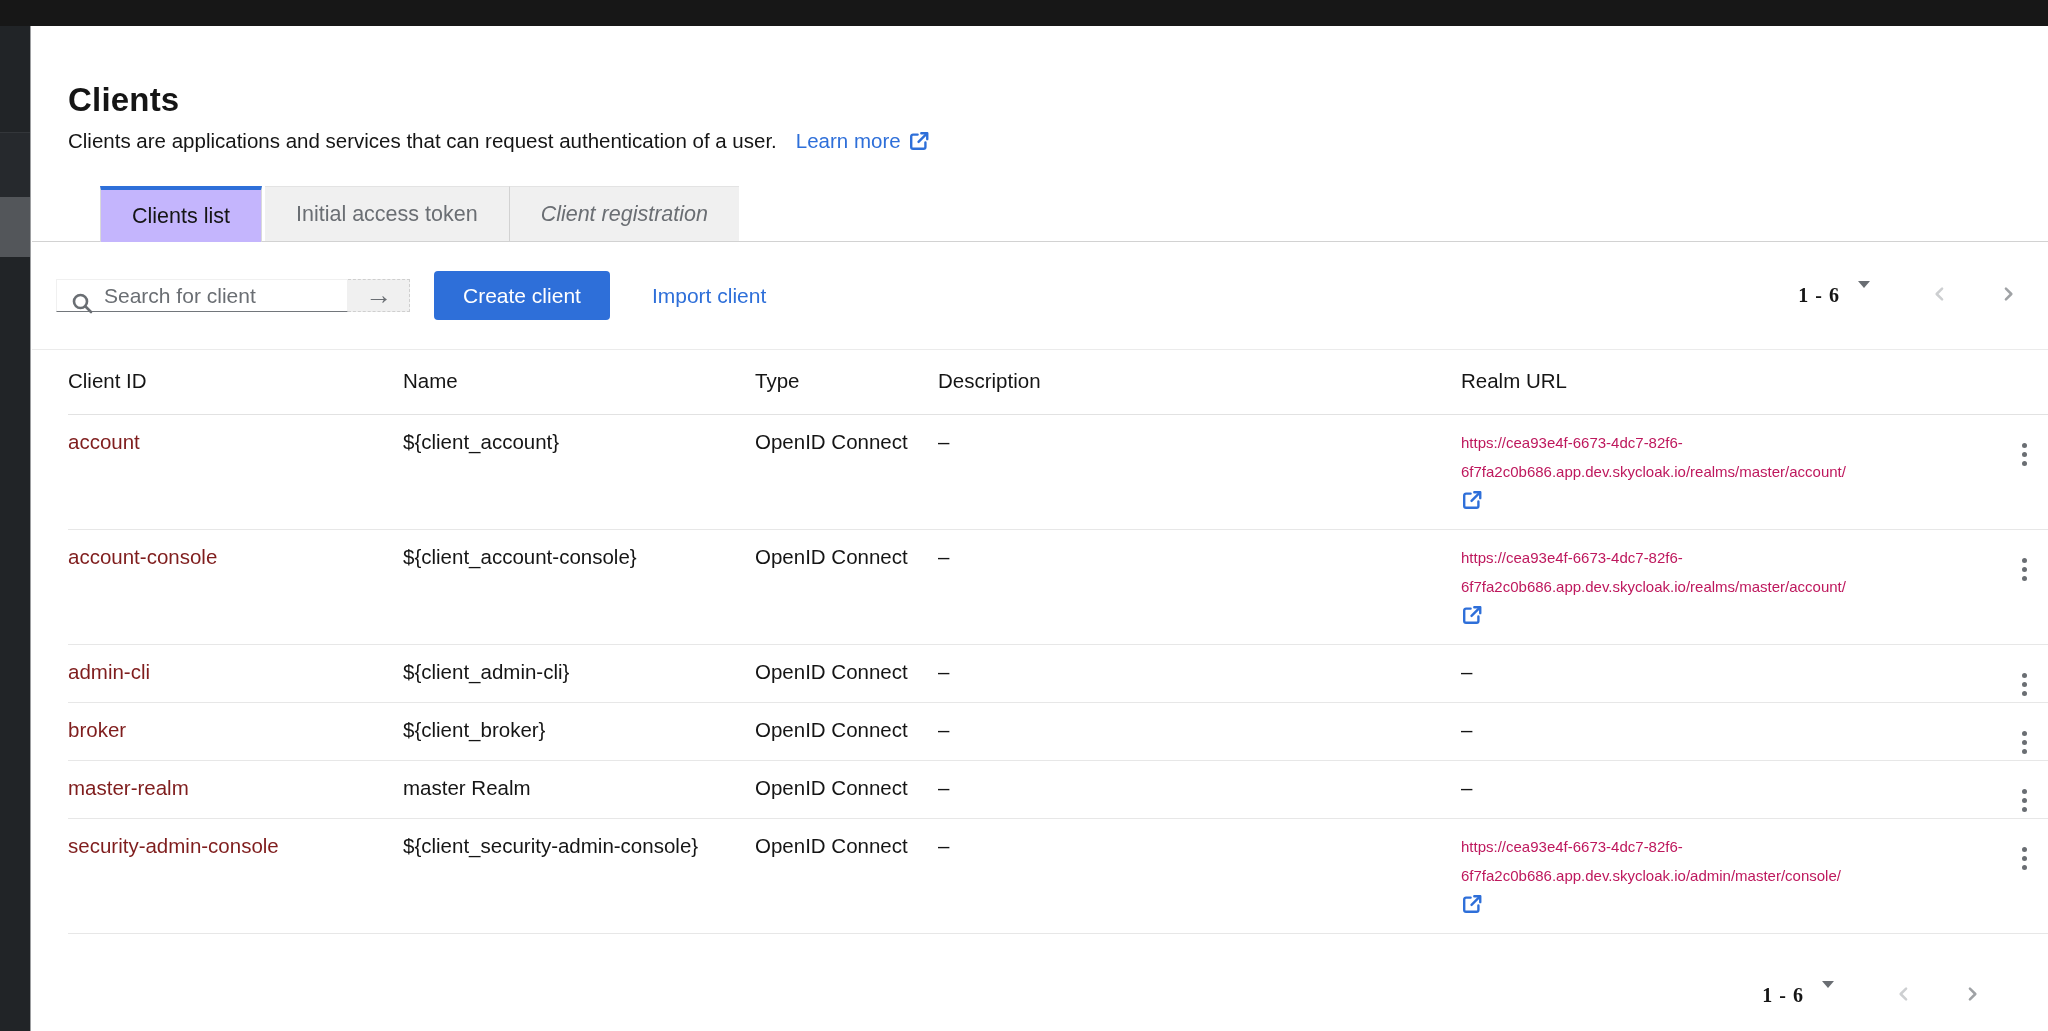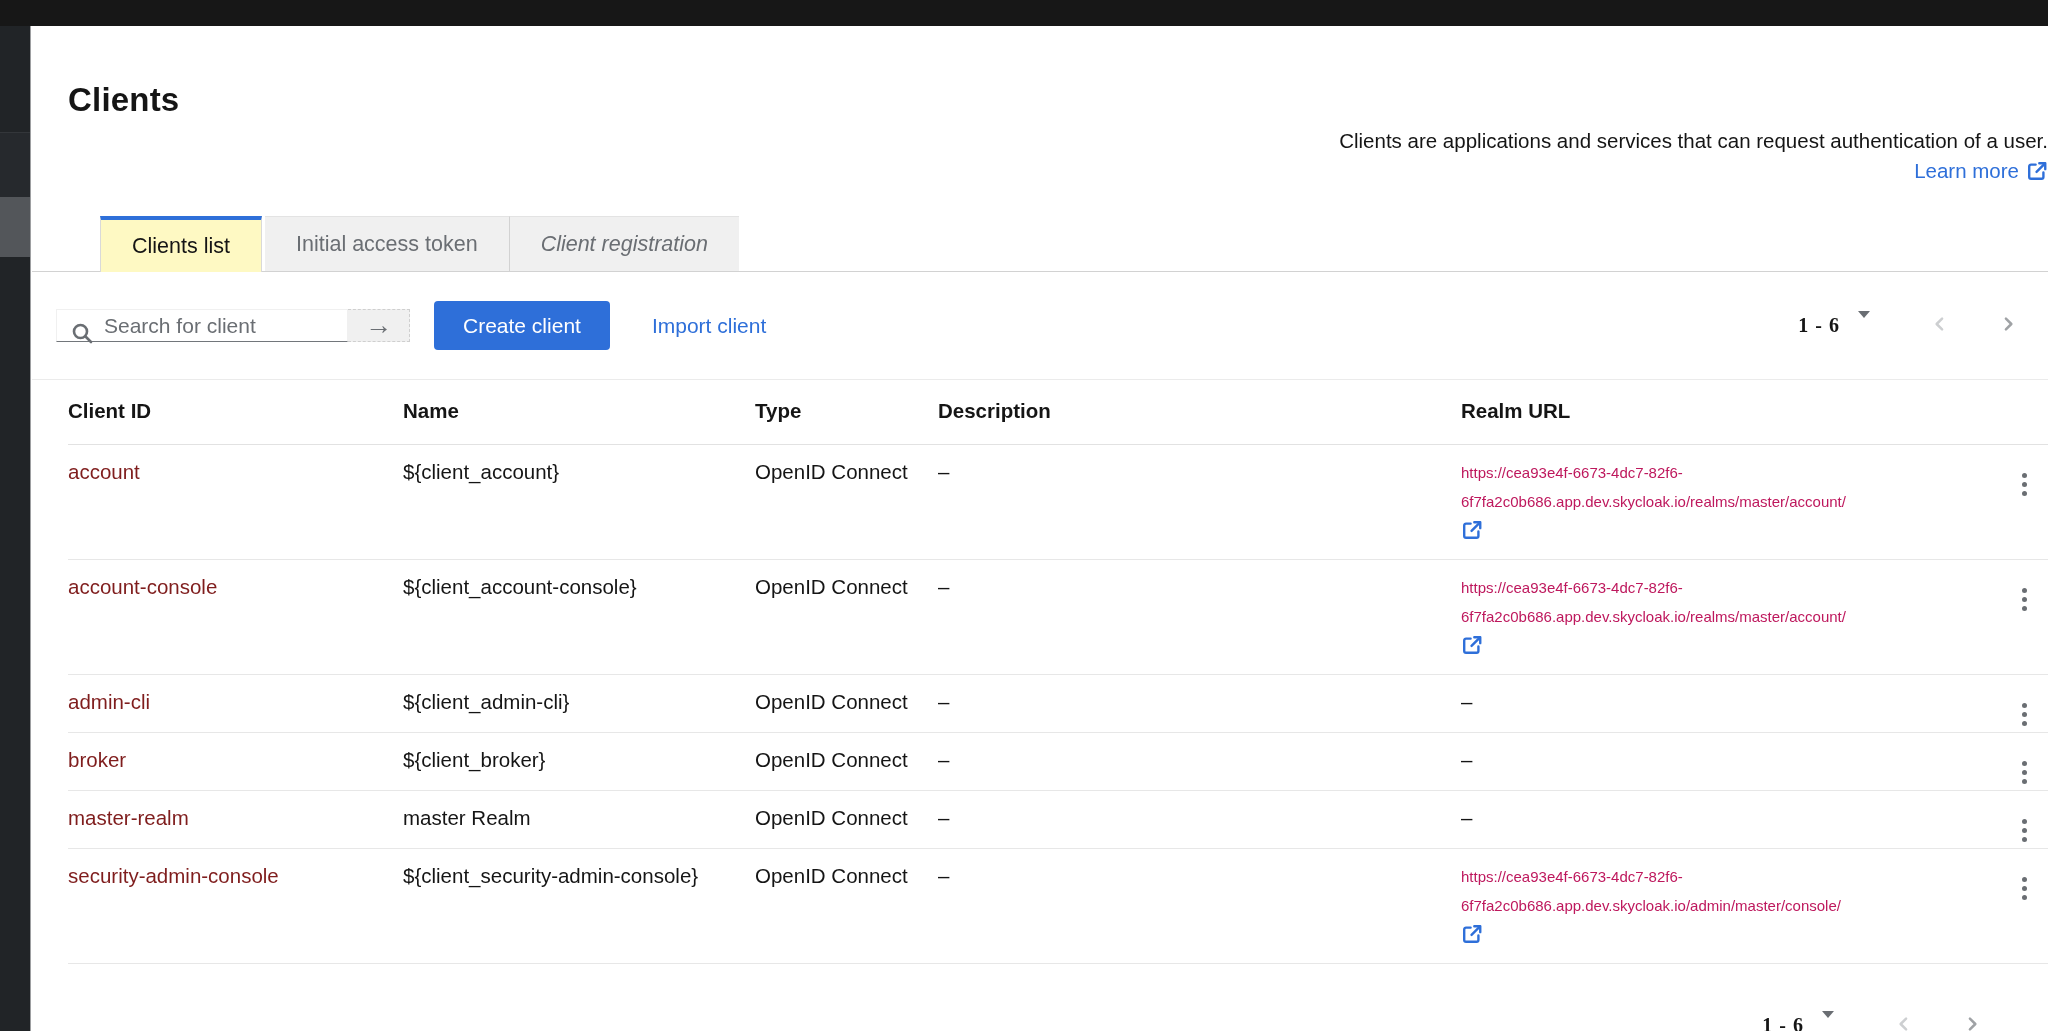--- a/index.html
+++ b/index.html
@@ -14,28 +14,28 @@
   .sidebar { position:absolute; top:26px; left:0; width:31px; height:1005px;
              background:#212427; border-right:1px solid #9d9fa1; }
   .sb-a { height:107px; background:#212427; border-bottom:1px solid #33363a; }
   .sb-b { height:64px; background:#26292d; }
   .sb-hl { height:60px; background:#53565a; }
   .sb-c { height:748px; background:#212427; }
   
   .content { position:absolute; top:31px; left:32px; width:2016px; height:1005px; background:#fff; }
   .page-header { padding:49px 0 0 36px; }
   h1.title { font-size:33px; font-weight:600; letter-spacing:.2px; line-height:40px; }
-  .desc-row { margin-top:6px; font-size:20.5px; line-height:30px; display:flex; align-items:flex-end;flex-direction:column; }
+  .desc-row { margin-top:6px; font-size:20.5px; line-height:30px; display:flex; align-items:flex-start; }
   .desc-row .learn { margin-left:19px; color:#2e6fd9; text-decoration:none; display:inline-flex; align-items:center; gap:7px; cursor:pointer; }
   .ext-svg { width:22px; height:22px; display:inline-block; }
   
   .tabs { margin-top:30px; display:flex; align-items:stretch; height:56px; position:relative; padding-left:68px; }
   .tabs::after { content:""; position:absolute; left:0; right:0; bottom:0; height:1px; background:#d2d2d2; }
   .tab { display:flex; align-items:center; padding:0 31px; font-size:21.5px; color:#6a6e73; cursor:pointer; background:#f0f0f0; border-top:1px solid #e3e3e3; }
-  .tab.active { background:#fef9c3; color:#151515; border:1px solid #d9d9d9; border-bottom:none; border-top:4px solid #2e6fd9; position:relative; z-index:1; }
+  .tab.active { background:#c4b5fd; color:#151515; border:1px solid #d9d9d9; border-bottom:none; border-top:4px solid #2e6fd9; position:relative; z-index:1; }
   .tab + .tab.inactive-sep { border-left:1px solid #d2d2d2;font-style:italic; }
   .tab.first-inactive { margin-left:3px;justify-content:center; }
   
   .toolbar { height:108px; display:flex; align-items:center; padding:0 30px 0 24px; border-bottom:1px solid #ebebeb; }
   .search-group { display:flex; align-items:stretch; height:33px; }
   .search-box { position:relative; width:292px; background:#fff; border:1px solid #f0f0f0; border-bottom:1px solid #72767b; }
   .search-box svg { position:absolute; left:13px; top:11px; }
   .search-input { width:100%; height:100%; border:none; outline:none; padding:0 8px 0 47px; font-size:21px; font-family:"Liberation Sans",sans-serif; color:#151515; }
   .search-input::placeholder { color:#6a6e73; opacity:1; }
   .search-go { width:62px; background:#f0f0f0; border:1px dashed #cfcfcf; border-left:none; color:#6a6e73; font-size:27px; display:flex; align-items:center; justify-content:center; cursor:pointer; }
@@ -46,21 +46,21 @@
   .pager .range { font-size:20px; font-weight:700; letter-spacing:1px; }
   .caret-btn { margin-left:14px; background:none; border:none; cursor:pointer; padding:4px; }
   .caret { width:0; height:0; border-left:6px solid transparent; border-right:6px solid transparent; border-top:7px solid #6a6e73; }
   .chev-btn { background:none; border:none; cursor:default; padding:0; }
   .chev-prev { margin-left:56px; }
   .chev-next { margin-left:48px; }
   .toolbar .pager { margin-left:auto; }
   .bottom-pager { display:flex; justify-content:flex-end; padding-right:66px; margin-top:50px; }
   
   table { border-collapse:collapse; table-layout:fixed; width:1980px; margin-left:36px; }
-  th { text-align:left; font-size:20.5px; font-weight:700; padding:17px 10px 20px 0; border-bottom:1px solid #e2e2e2; line-height:27px; }
+  th { text-align:left; font-size:20.5px; font-weight:400; padding:17px 10px 20px 0; border-bottom:1px solid #e2e2e2; line-height:27px; }
   td { vertical-align:top; font-size:20.5px; line-height:27px; padding:13px 10px 12px 0; border-bottom:1px solid #e7e7e7; }
   td a.cell-link { color:#7f1d1d; text-decoration:none; cursor:pointer; }
   a.url-link { color:#be185d; text-decoration:none; cursor:pointer; font-size:15px; line-height:29px; overflow-wrap:anywhere; display:inline-block; max-width:530px; }
   .url-icon { display:block; margin-top:3px; }
   td.kebab-cell { text-align:center; padding:12px 0 0 0; }
   .kebab { background:none; border:none; cursor:pointer; display:inline-flex; flex-direction:column; gap:4px; padding:6px; }
   .kebab i { width:5px; height:5px; border-radius:50%; background:#6a6e73; display:block; }
 </style>
 </head>
 <body>

